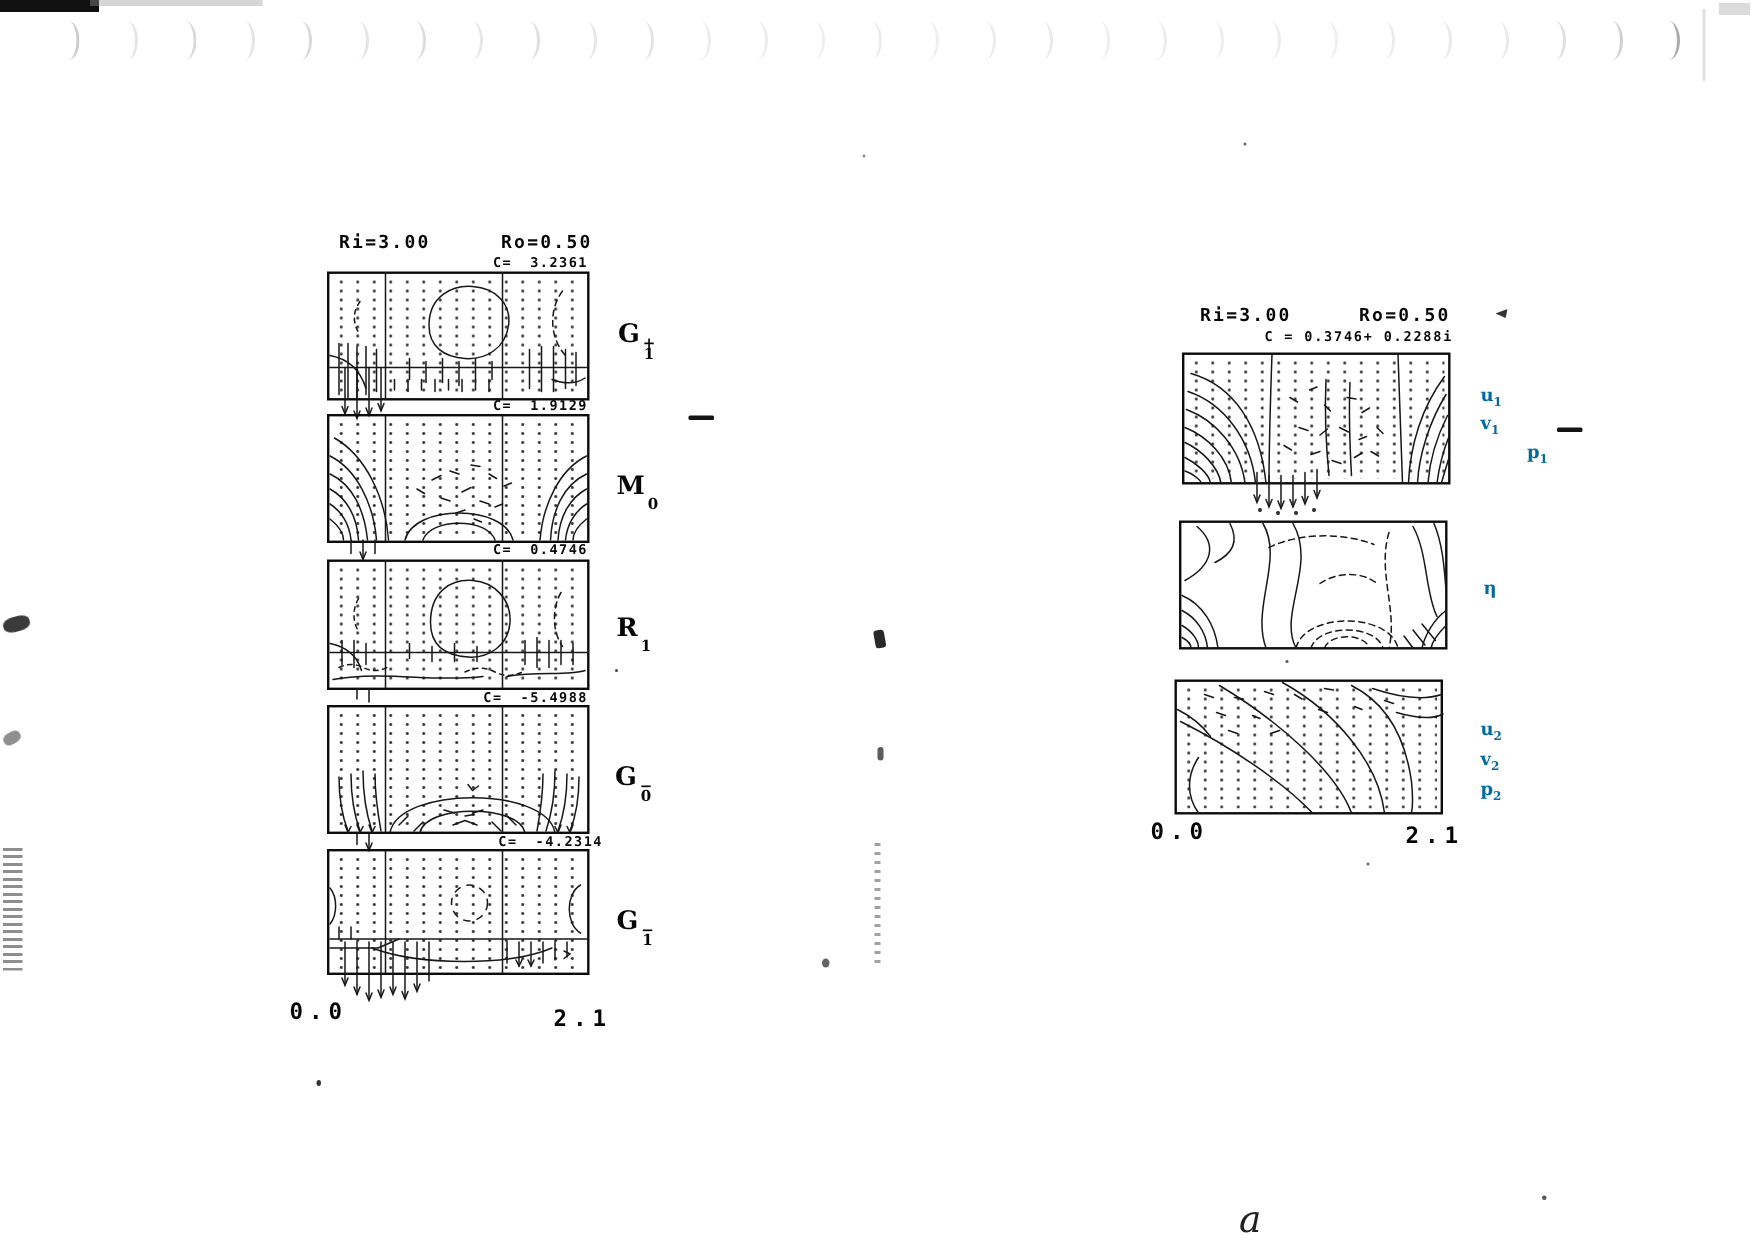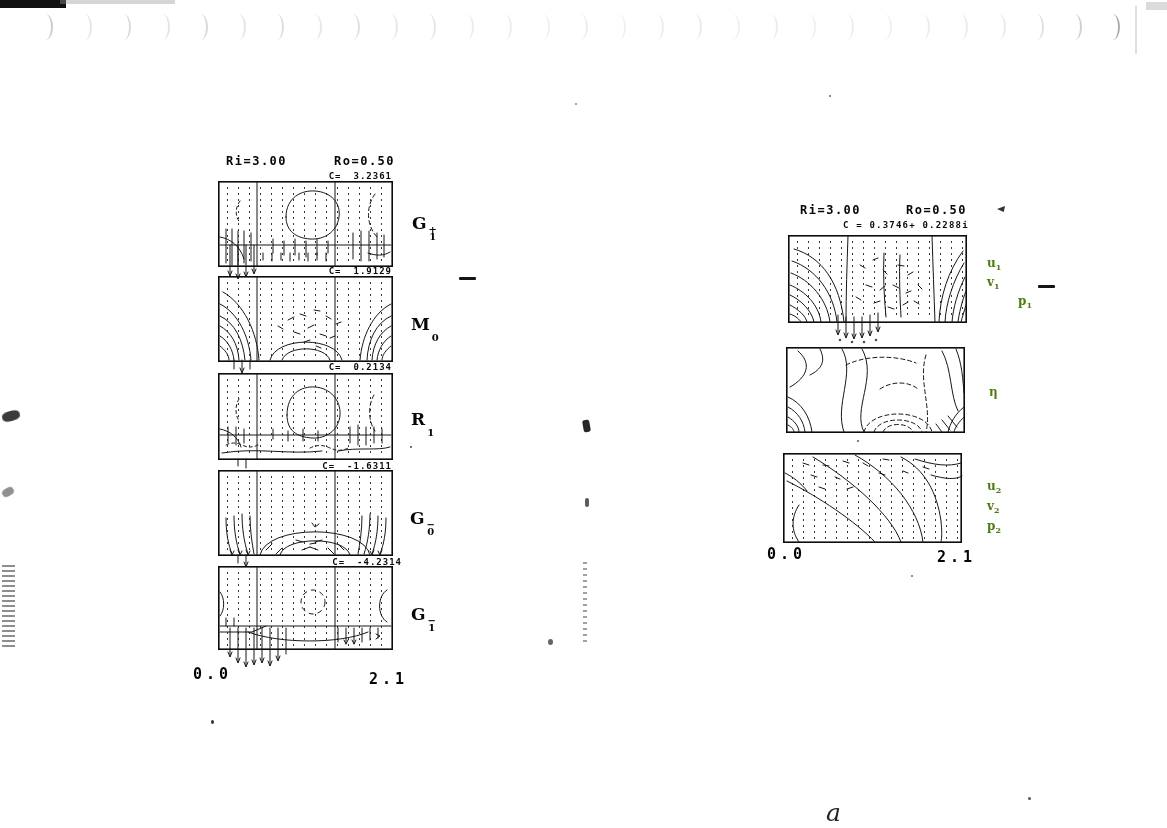--- a/index.html
+++ b/index.html
@@ -17,21 +17,21 @@
   svg.ov circle{fill:none;stroke:#171717}
   svg.ov rect{fill:none;stroke:#0c0c0c;stroke-width:1.6}
   .dsh{stroke-dasharray:4 3}
   .dsh2{stroke-dasharray:3 3}
   .b12{stroke-width:1.2}
   .b14{stroke-width:1.4}
   .tk{stroke-width:2.1}
   .plabel{position:absolute;font:700 17px "DejaVu Serif",serif;color:#060606;white-space:nowrap}
   .supsub{display:inline-flex;flex-direction:column;align-items:center;margin-left:2px;vertical-align:-4px}
   .ss{display:block;height:7px;font:700 10px "DejaVu Serif",serif;line-height:7px}
-  .rlabel{position:absolute;font:700 12px "DejaVu Serif",serif;color:#4d7c0f;white-space:nowrap}
+  .rlabel{position:absolute;font:700 12px "DejaVu Serif",serif;color:#0369a1;white-space:nowrap}
   .rlabel sub{font-size:8px}
   .axis{position:absolute;font:700 15px "DejaVu Sans Mono",monospace;letter-spacing:4px;white-space:pre;color:#050505}
   .caption{position:absolute;font:italic 400 25px "DejaVu Serif",serif;color:#222}
   .arc{position:absolute;top:14px;width:13px;height:26px;border-right:2px solid #000;border-radius:50%;opacity:.07}
   .artifact{position:absolute}
   .dash{position:absolute;height:3px;background:#141414;border-radius:1px}
   .dot{position:absolute;border-radius:50%}
 </style>
 </head>
 <body>
@@ -147,21 +147,21 @@
       </svg>
     </div>
     <div class="plabel" style="left:411px;top:314px">
       <span>M</span><span class="supsub">
           <span class="ss"></span>
           <span class="ss">0</span>
         </span>
     </div>
 
     <div class="cline" style="left:218px;top:362px;width:174px">
-      <span>C=</span><span class="cval">0.2134</span>
+      <span>C=</span><span class="cval">0.4746</span>
     </div>
 
     <div class="panel" style="left:218px;top:373px;width:175px;height:87px">
       <div class="dots" style="left:4px;top:4px;width:167px;height:79px"></div>
       <svg class="ov" width="175" height="100" viewBox="0 0 175 100">
         <rect x="0.8" y="0.8" width="173.4" height="85.4"></rect>
         <path d="M39,1 V86 M117,1 V86" class="b12"></path>
         <path d="M69,42C69,21 83,13 97,14C112,15 123,27 122,42C121,57 108,66 94,65C79,64 69,58 69,42Z"></path>
         <path class="dsh" d="M156,22C150,32 150,48 157,58"></path>
         <path class="dsh2" d="M21,26C17,33 17,41 21,48"></path>
@@ -175,21 +175,21 @@
       </svg>
     </div>
     <div class="plabel" style="left:411px;top:409px">
       <span>R</span><span class="supsub">
           <span class="ss"></span>
           <span class="ss">1</span>
         </span>
     </div>
 
     <div class="cline" style="left:218px;top:461px;width:174px">
-      <span>C=</span><span class="cval">-1.6311</span>
+      <span>C=</span><span class="cval">-5.4988</span>
     </div>
 
     <div class="panel" style="left:218px;top:470px;width:175px;height:86px">
       <div class="dots" style="left:4px;top:4px;width:167px;height:78px"></div>
       <svg class="ov" width="175" height="100" viewBox="0 0 175 100">
         <rect x="0.8" y="0.8" width="173.4" height="84.4"></rect>
         <path d="M39,1 V85 M117,1 V85" class="b12"></path>
         <path class="b12" d="M42,85C48,54 146,54 152,85"></path>
         <path d="M62,85C66,66 128,66 132,85"></path>
         <path d="M94,53l3,4l4,-3"></path>

